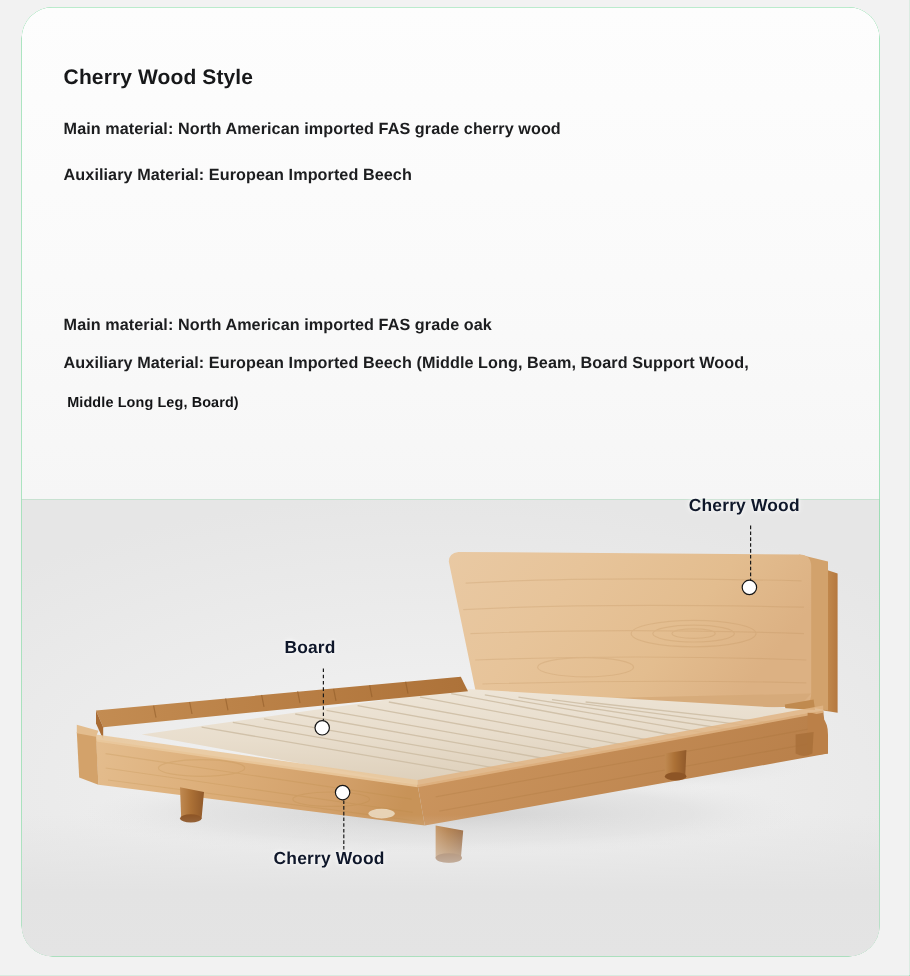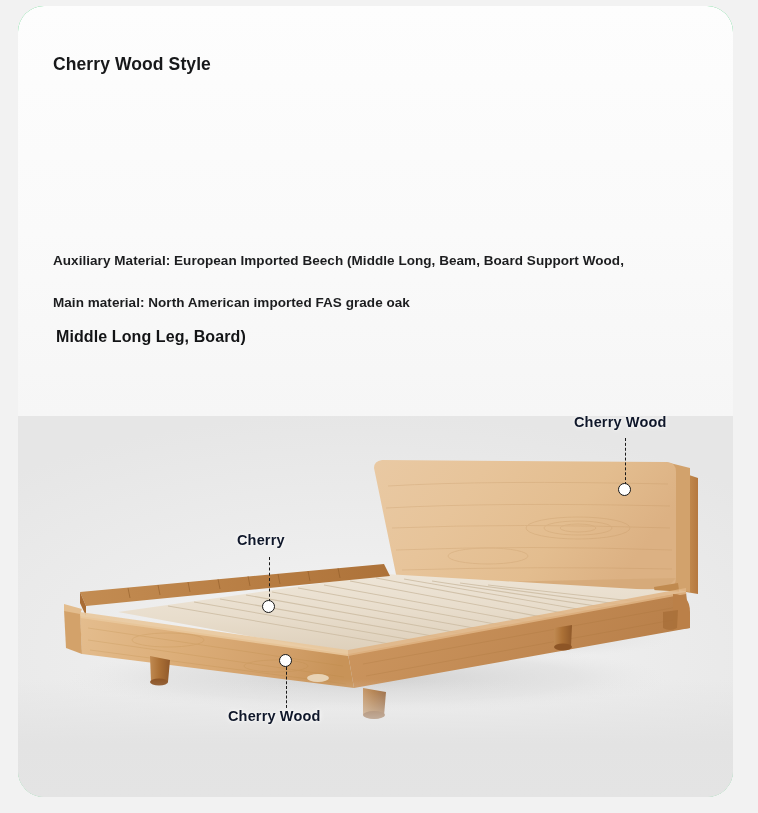--- a/index.html
+++ b/index.html
@@ -64,21 +64,21 @@
     line-height: 1.32;
     letter-spacing: .05px;
   }
   .gap-lg  { margin-top: 24px; }
   .gap-md  { margin-top: 20px; }
   .gap-sm  { margin-top: 14px; }
 
   .spec-line.wrapline { width: 595px; }
 
   .emph {
-    font-size: 16px;
+    font-size: 12px;
     font-weight: 700;
     color: #131416;
     margin-top: 16px;
     margin-left: 3px;
     letter-spacing: .1px;
   }
 
   
   .product-area {
     position: absolute;
@@ -143,25 +143,27 @@
 <body>
 
 <div class="page">
 
   <div class="card">
 
     <div class="spec-text">
 
       <div class="spec-group group-cherry">
         <div class="h-title">Cherry Wood Style</div>
+        <div class="spec-line gap-lg">Main material: North American imported FAS grade cherry wood</div>
+        <div class="spec-line gap-md">Auxiliary Material: European Imported Beech</div>
       </div>
 
       <div class="spec-group group-oak">
+        <div class="spec-line gap-lg">Main material: North American imported FAS grade oak</div>
         <div class="spec-line wrapline gap-sm">Auxiliary Material: European Imported Beech (Middle Long, Beam, Board Support Wood,</div>
-        <div class="spec-line gap-lg">Main material: North American imported FAS grade oak</div>
         <div class="emph">Middle Long Leg, Board)</div>
       </div>
 
     </div>
 
     <div class="product-area">
       <div class="scene">
 
         <svg class="bed" viewBox="0 0 715 381" xmlns="http://www.w3.org/2000/svg">
           <defs>
@@ -305,21 +307,21 @@
 
       </div>
     </div>
 
   </div>
 
   <div class="callout-label" id="co-cherry-top-label">Cherry Wood</div>
   <div class="callout-line" id="co-cherry-top-line"></div>
   <div class="callout-dot" id="co-cherry-top-dot"></div>
 
-  <div class="callout-label" id="co-beech-label">Cherry</div>
+  <div class="callout-label" id="co-beech-label">Board</div>
   <div class="callout-line" id="co-beech-line"></div>
   <div class="callout-dot" id="co-beech-dot"></div>
 
   <div class="callout-dot" id="co-cherry-bot-dot"></div>
   <div class="callout-line" id="co-cherry-bot-line"></div>
   <div class="callout-label" id="co-cherry-bot-label">Cherry Wood</div>
 
 </div>
 
 </body></html>

